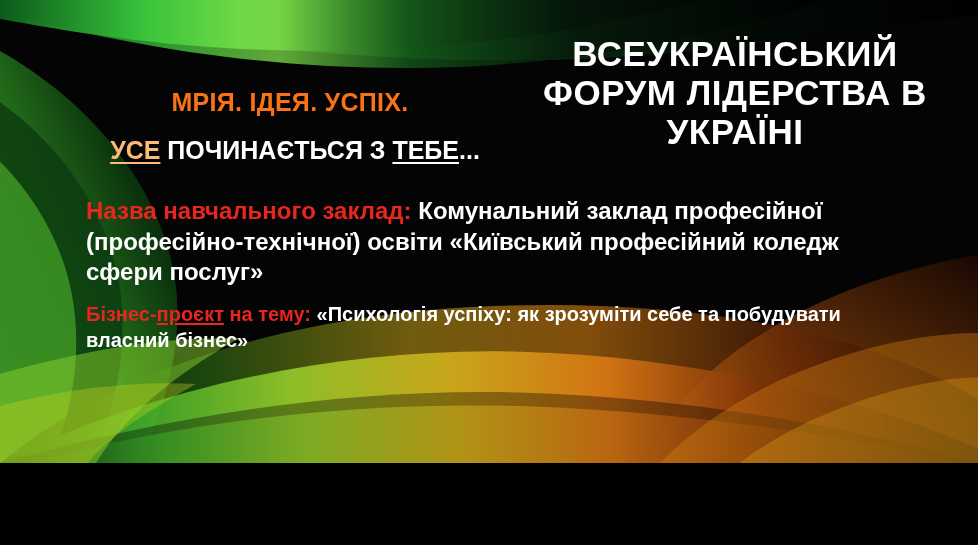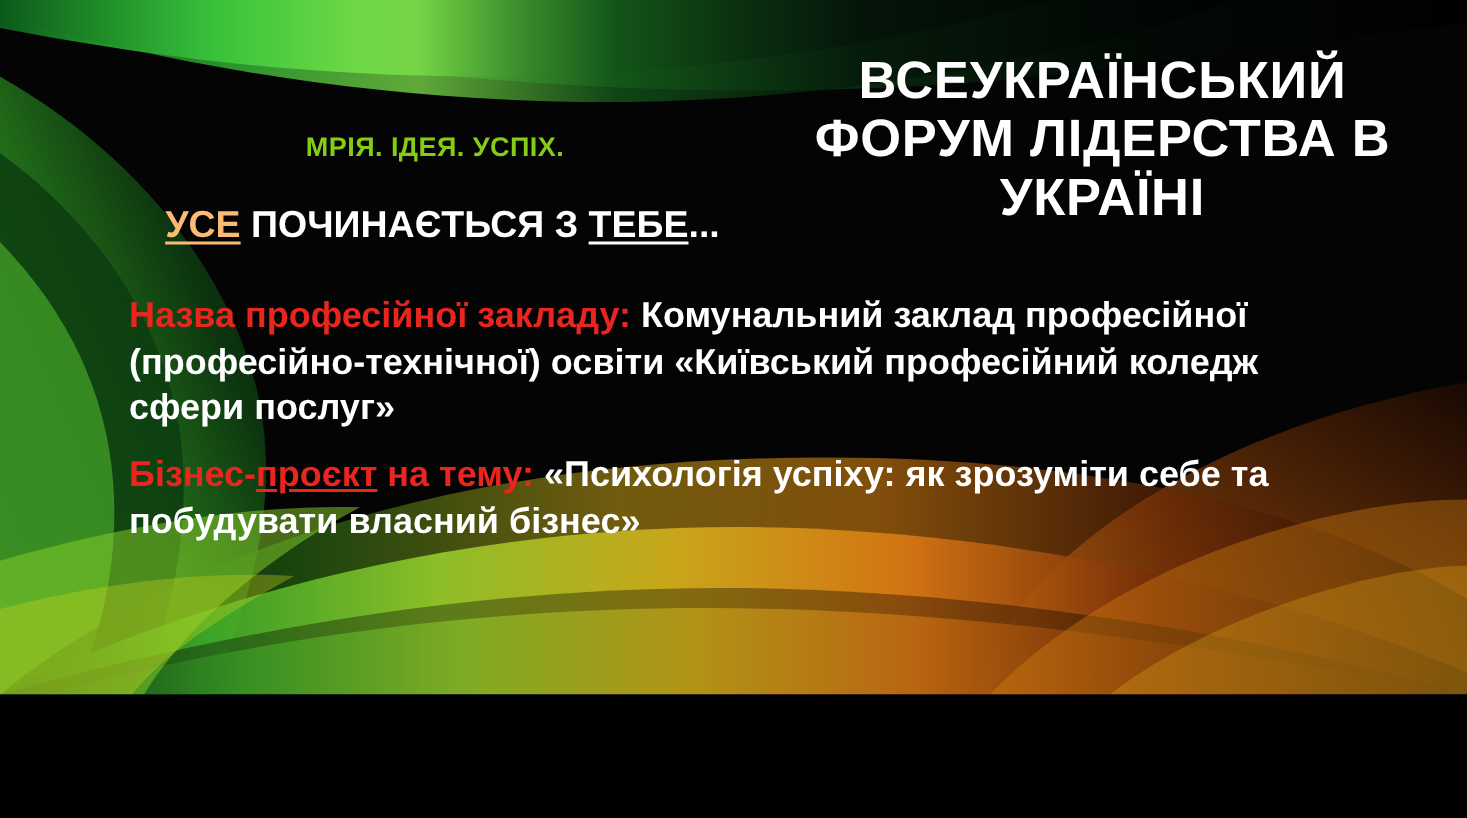--- a/index.html
+++ b/index.html
@@ -43,23 +43,23 @@
     line-height: 1.12;
     letter-spacing: 0.5px;
     text-transform: uppercase;
   }
   .tagline {
     position: absolute;
     top: 88px;
     left: 80px;
     width: 420px;
     text-align: center;
-    color: #84cc16;
-    font-weight: bold;
-    font-size: 18px;
+    color: #f97316;
+    font-weight: bold;
+    font-size: 25px;
     letter-spacing: 0.3px;
   }
   .subline {
     position: absolute;
     top: 136px;
     left: 60px;
     width: 470px;
     text-align: center;
     color: #ffffff;
     font-weight: bold;
@@ -90,21 +90,21 @@
   }
   .field .label {
     color: #e8251f;
   }
   .field .label .und {
     text-decoration: underline;
     text-underline-offset: 2px;
   }
   .field-name { font-size: 25px; }
   .field-school { font-size: 24px; }
-  .field-project { font-size: 24px; }
+  .field-project { font-size: 20px; }
 </style>
 </head>
 <body>
 
 <div class="slide">
 
   <div class="bg-layer">
     <svg class="bg-svg" viewBox="0 0 978 545" preserveAspectRatio="none">
       <defs>
         <linearGradient id="gTop" x1="0" y1="0" x2="1" y2="0">
@@ -185,21 +185,21 @@
     <div class="tagline">МРІЯ. ІДЕЯ. УСПІХ.</div>
 
     <div class="subline">
       <span class="hl">УСЕ</span><span> ПОЧИНАЄТЬСЯ З </span><span class="und">ТЕБЕ</span><span>...</span>
     </div>
 
     <div class="fields">
 
 
       <div class="field field-school">
-        <span class="label">Назва професійної закладу:</span><span> Комунальний заклад професійної (професійно-технічної) освіти «Київський професійний коледж сфери  послуг»</span>
+        <span class="label">Назва навчального заклад:</span><span> Комунальний заклад професійної (професійно-технічної) освіти «Київський професійний коледж сфери  послуг»</span>
       </div>
 
       <div class="field field-project">
         <span class="label"><span>Бізнес-</span><span class="und">проєкт</span><span> на тему:</span></span><span> «Психологія успіху: як зрозуміти себе та побудувати власний бізнес»</span>
       </div>
 
     </div>
   </div>
 </div>
 

